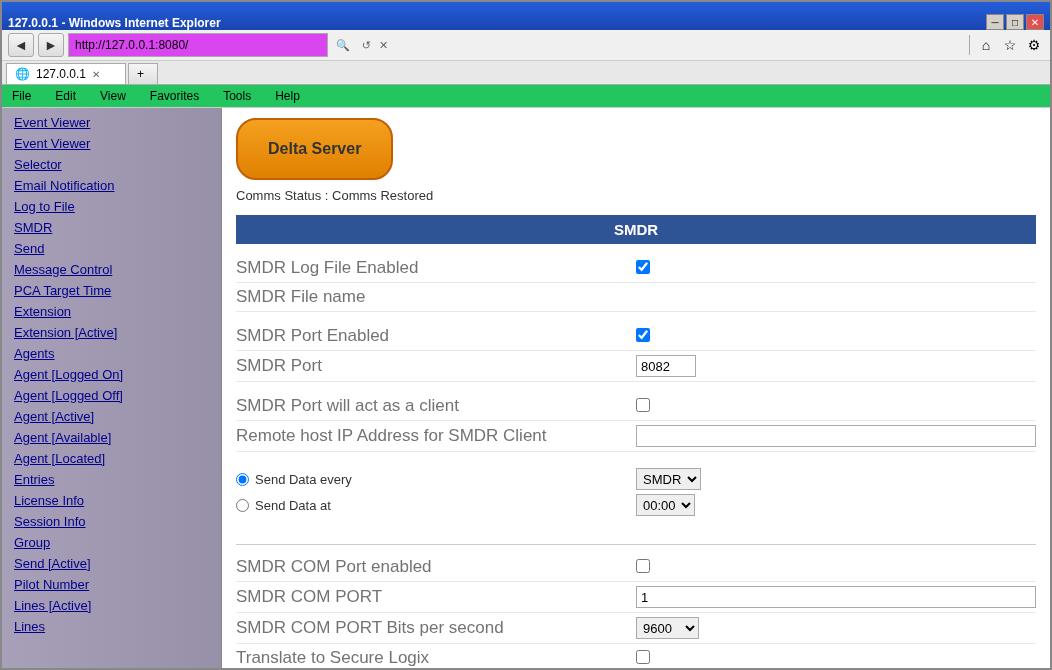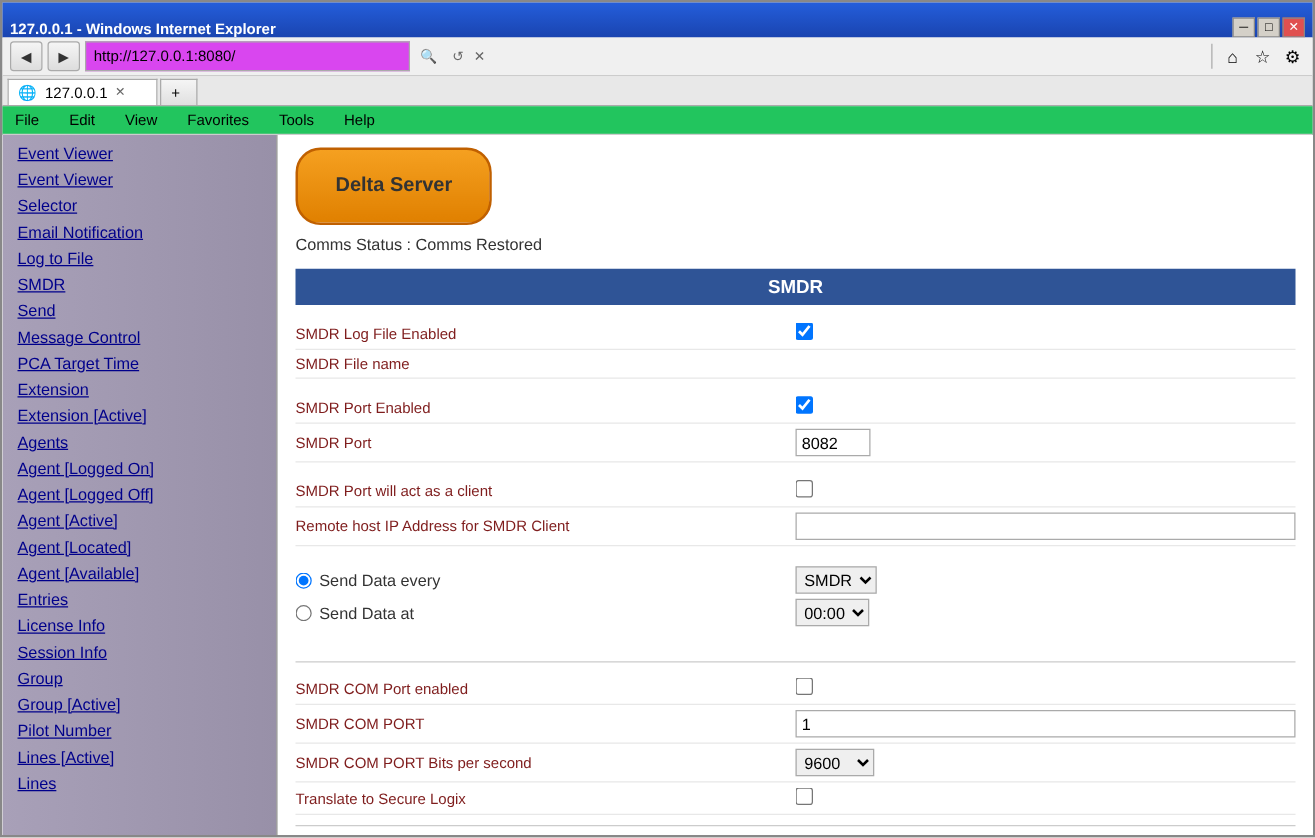--- a/index.html
+++ b/index.html
@@ -32,21 +32,21 @@
     .sidebar-item { padding: 3px 12px; color: #00008b; text-decoration: underline; cursor: pointer; font-size: 13px; white-space: nowrap; }
 
     
     .content-area { flex: 1; padding: 10px 14px; overflow-y: auto; background: white; }
     .delta-btn { background: linear-gradient(to bottom, #f5a020, #e08000); border: 2px solid #c06000; border-radius: 20px; padding: 20px 30px; font-size: 16px; font-weight: bold; color: #333; cursor: pointer; display: inline-block; margin-bottom: 8px; }
     .comms-status { font-size: 13px; margin-bottom: 12px; color: #333; }
     .section-header { background: #2f5496; color: white; text-align: center; padding: 6px; font-size: 15px; font-weight: bold; margin-bottom: 10px; }
 
     
     .form-row { display: flex; align-items: center; padding: 4px 0; border-bottom: 1px solid #e8e8e8; }
-    .form-label { flex: 0 0 400px; font-size: 12px; color: #7f1d1d; }
+    .form-label { flex: 0 0 400px; font-size: 17px; color: #737373; }
     .form-value { flex: 1; }
     .form-input { width: 100%; border: 1px solid #aaa; padding: 2px 4px; font-size: 13px; height: 22px; }
     .form-input-sm { width: 60px; border: 1px solid #aaa; padding: 2px 4px; font-size: 13px; height: 22px; }
     .checkbox { width: 14px; height: 14px; }
     .form-section-gap { height: 10px; }
 
     
     .form-select { border: 1px solid #aaa; padding: 1px 2px; font-size: 13px; height: 22px; }
 
     
@@ -120,27 +120,27 @@
       <div class="sidebar-item">SMDR</div>
       <div class="sidebar-item">Send</div>
       <div class="sidebar-item">Message Control</div>
       <div class="sidebar-item">PCA Target Time</div>
       <div class="sidebar-item">Extension</div>
       <div class="sidebar-item">Extension [Active]</div>
       <div class="sidebar-item">Agents</div>
       <div class="sidebar-item">Agent [Logged On]</div>
       <div class="sidebar-item">Agent [Logged Off]</div>
       <div class="sidebar-item">Agent [Active]</div>
+      <div class="sidebar-item">Agent [Available]</div>
       <div class="sidebar-item">Agent [Located]</div>
-      <div class="sidebar-item">Agent [Available]</div>
       <div class="sidebar-item">Entries</div>
       <div class="sidebar-item">License Info</div>
       <div class="sidebar-item">Session Info</div>
       <div class="sidebar-item">Group</div>
-      <div class="sidebar-item">Group [Active]</div>
+      <div class="sidebar-item">Send [Active]</div>
       <div class="sidebar-item">Pilot Number</div>
       <div class="sidebar-item">Lines [Active]</div>
       <div class="sidebar-item">Lines</div>
     </div>
 
     <div class="content-area">
       <div class="delta-btn">Delta Server</div>
       <div class="comms-status">Comms Status : Comms Restored</div>
 
       <div class="section-header">SMDR</div>

